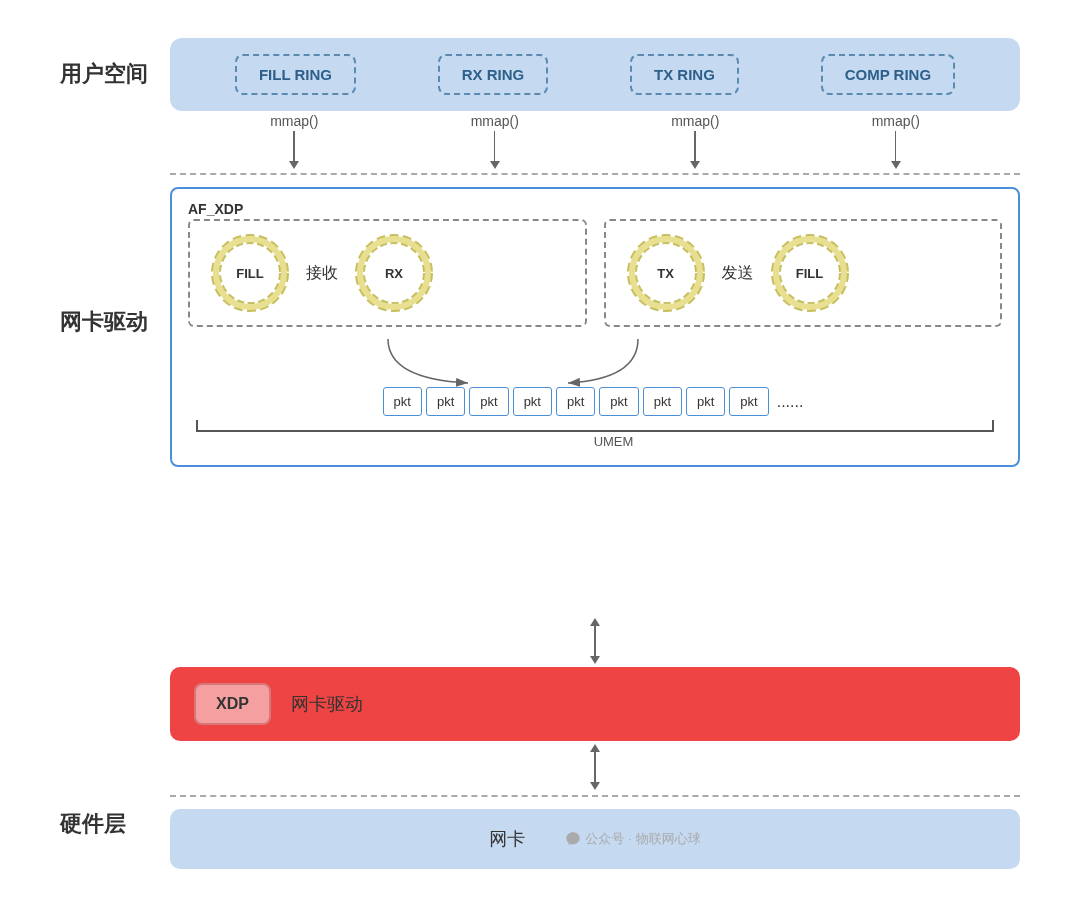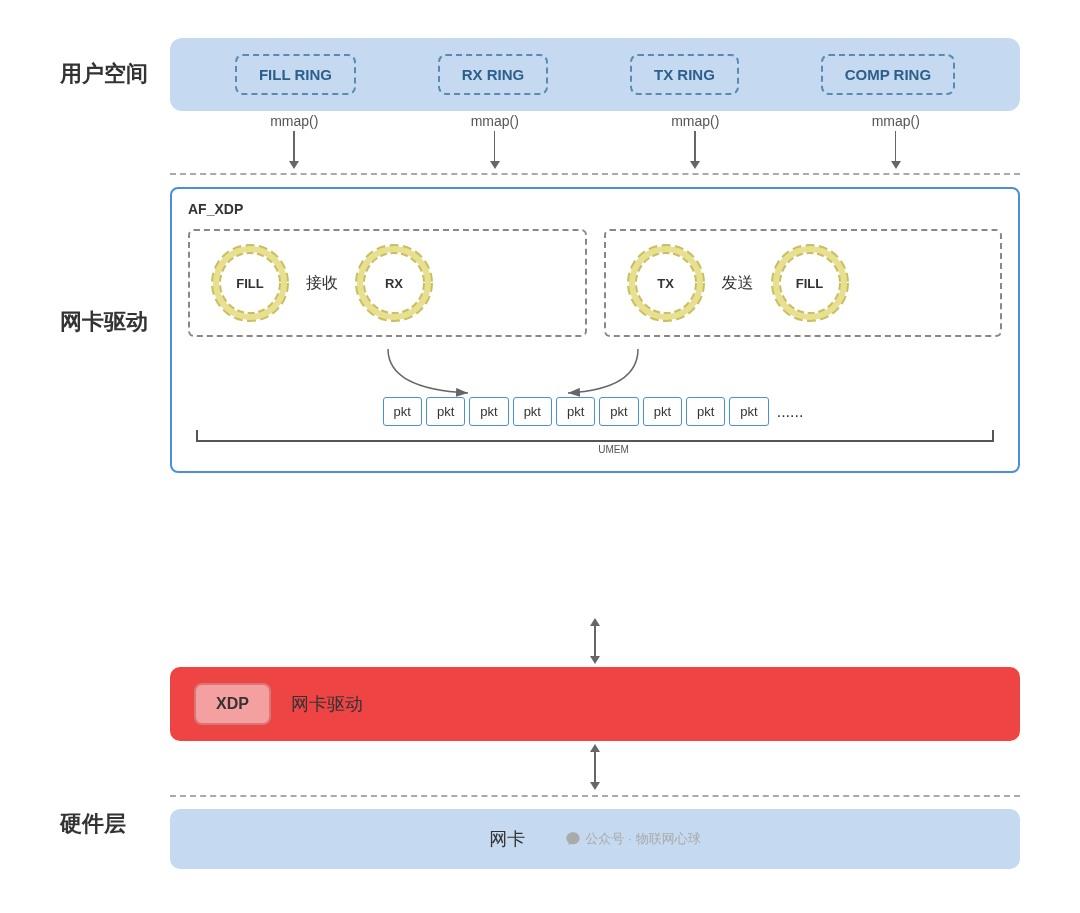--- a/index.html
+++ b/index.html
@@ -135,21 +135,21 @@
       border-radius: 8px;
       background: transparent;
       padding: 12px 16px 16px;
       position: relative;
     }
 
     .af-xdp-label {
       font-size: 14px;
       font-weight: bold;
       color: #333;
-      margin-bottom: 12px;
+      margin-bottom: 2px;
     }
 
     
     .ring-containers-row {
       display: flex;
       gap: 17px;
       justify-content: center;
       margin-bottom: 12px;
     }
 
@@ -458,21 +458,21 @@
             <div class="pkt-box">pkt</div>
             <div class="pkt-box">pkt</div>
             <div class="pkt-box">pkt</div>
             <div class="pkt-box">pkt</div>
             <div class="pkt-dots">......</div>
           </div>
 
           <div style="display:flex; align-items:flex-start; margin-top:2px; padding: 0 0px;">
             <div style="flex:1; display:flex; flex-direction:column; align-items:center;">
               <div style="width:98%; height:12px; border-left:2px solid #555; border-bottom:2px solid #555; border-right:2px solid #555;"></div>
-              <span style="font-size:10px; color:#555; margin-top:2px;margin-left:37px;">UMEM</span>
+              <span style="font-size:13px; color:#555; margin-top:2px;margin-left:37px;">UMEM</span>
             </div>
           </div>
         </div>
       </div>
     </div>
   </div>
 
   <div style="display:flex; width:100%; justify-content:center; align-items:center; height:52px;">
     <div style="width:110px; flex-shrink:0;"></div>
     <div style="flex:1; display:flex; justify-content:center;">

